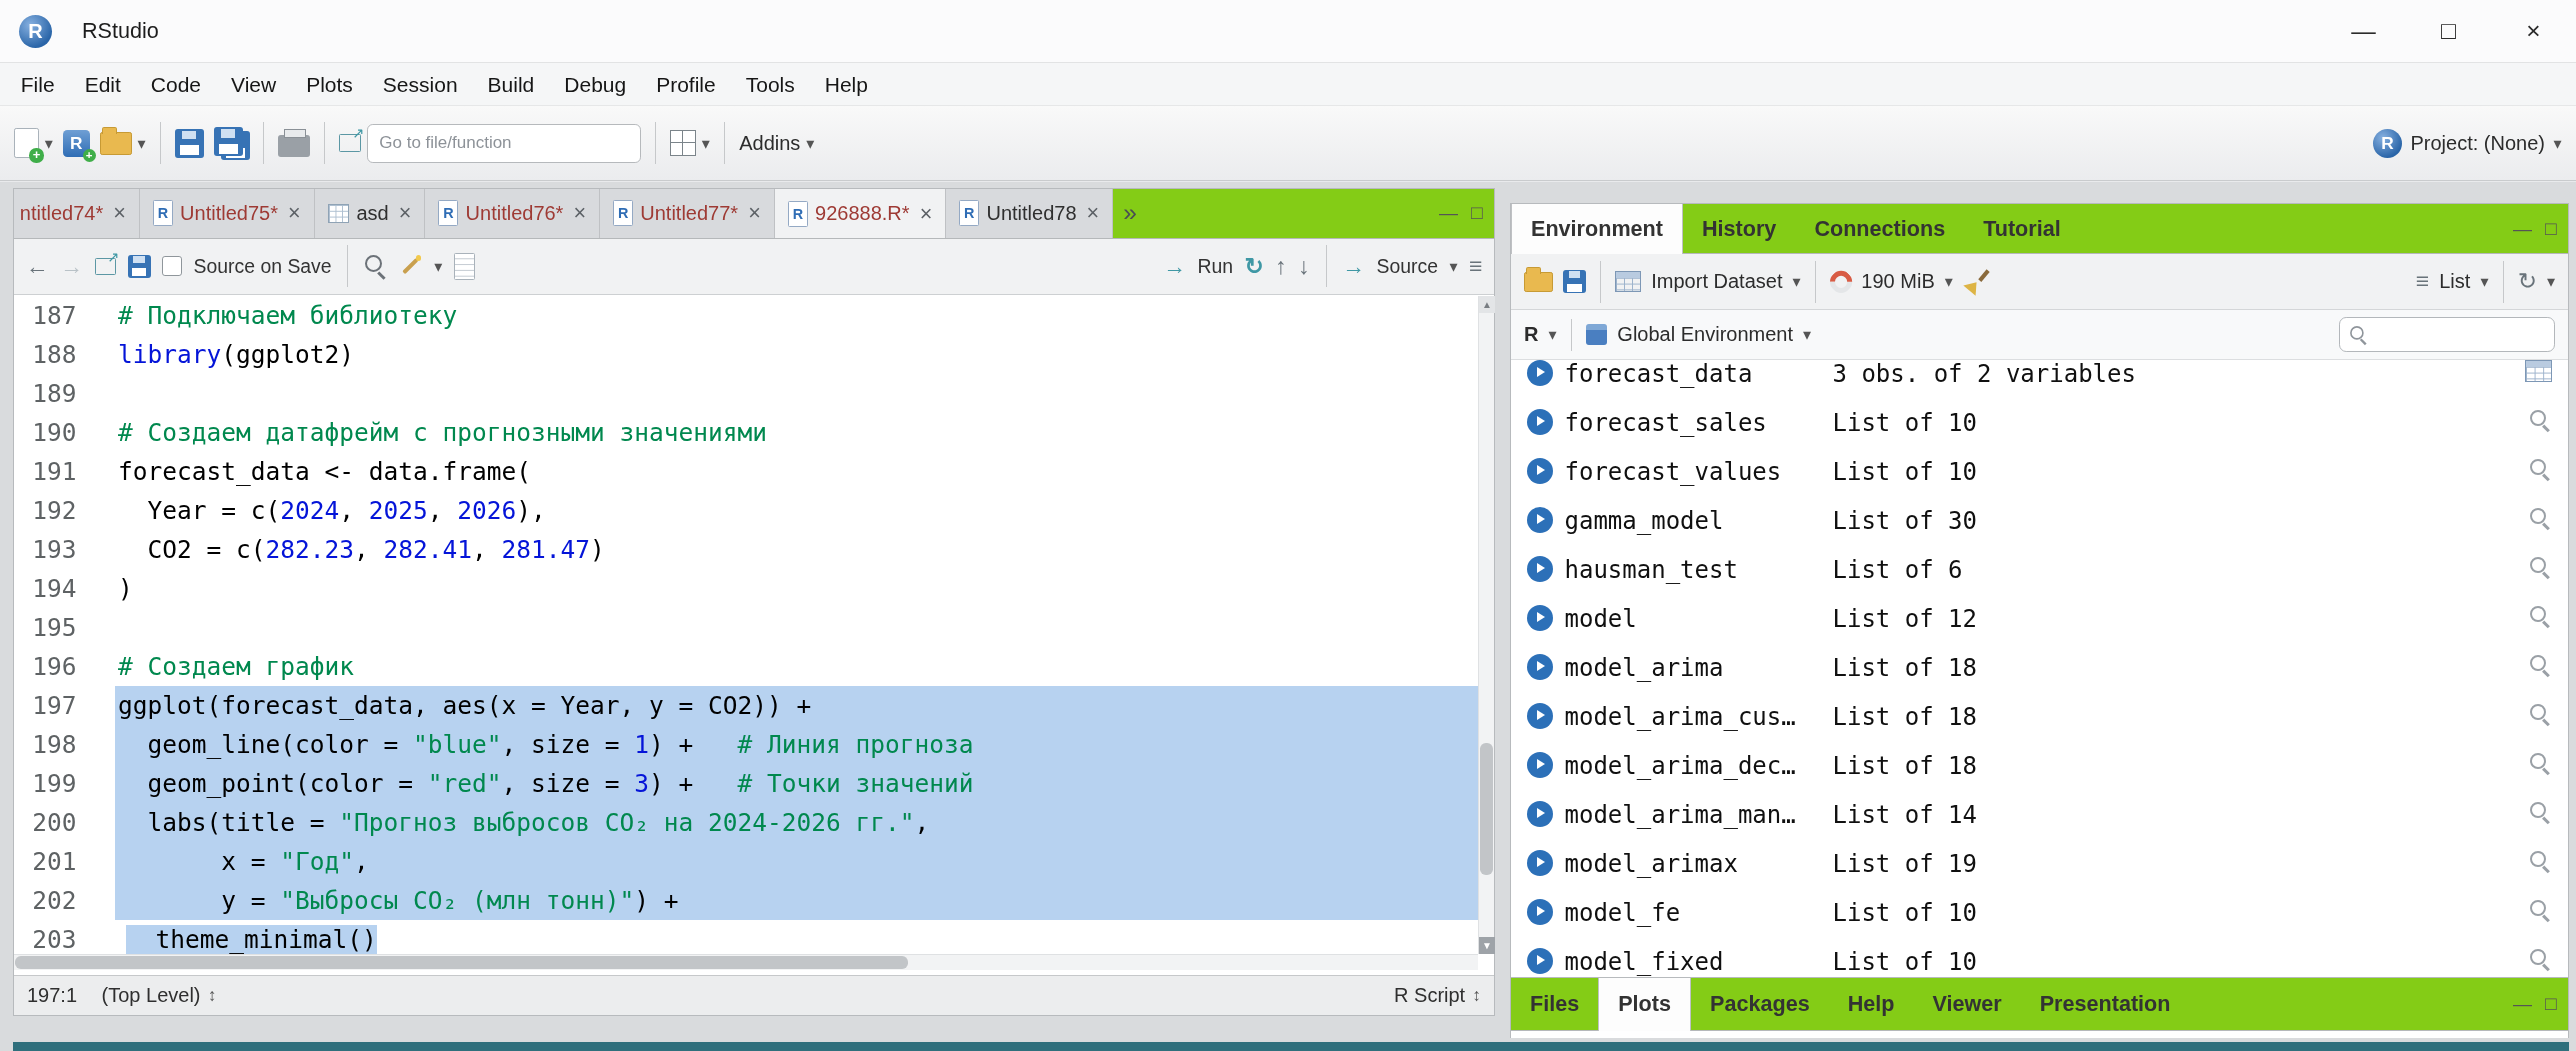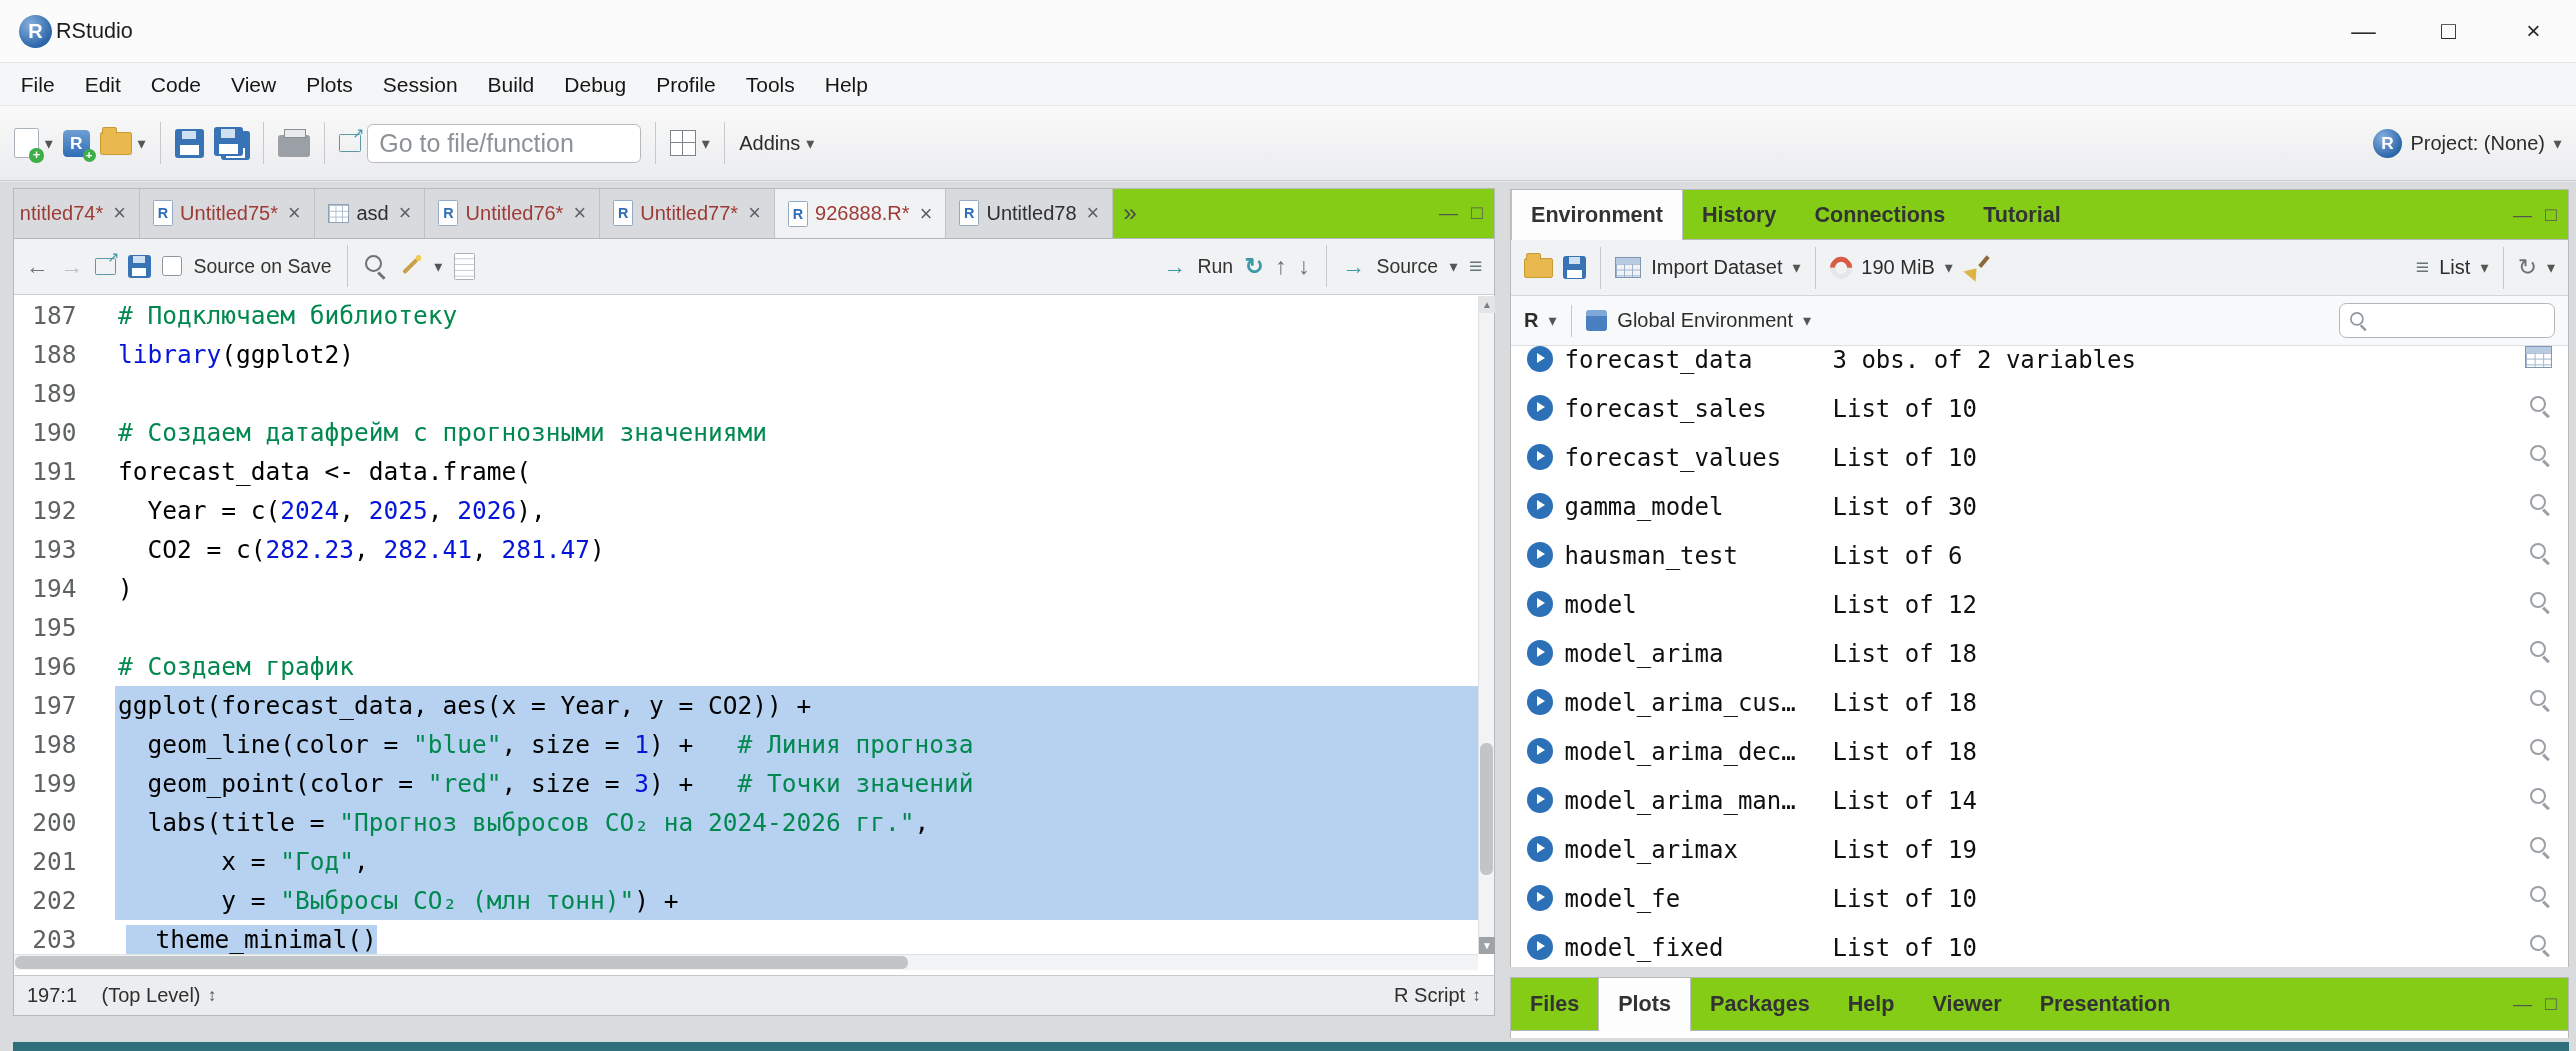--- a/index.html
+++ b/index.html
@@ -4,36 +4,36 @@
 <style>
   * { margin:0; padding:0; box-sizing:border-box; }
   html,body { width:2576px; height:1052px; overflow:hidden; }
   body { font-family:"Liberation Sans", sans-serif; background:#e9eaec; position:relative; color:#222; }
 
   
   .titlebar { height:63px; background:#fbfbfc; border-bottom:0.7px solid #e2e3e4; display:flex; align-items:center; }
   .rball { width:33px; height:33px; border-radius:50%; margin-left:19px;
            background:radial-gradient(circle at 34% 30%, #86b0e0, #2a65a8 72%);
            color:#fff; font-weight:bold; font-size:20px; display:flex; align-items:center; justify-content:center; }
-  .title-text { margin-left:4px; font-size:21.6px; color:#1d1d1d; }
+  .title-text { margin-left:30px; font-size:21.6px; color:#1d1d1d; }
   .win-controls { margin-left:auto; display:flex; height:100%; }
   .win-btn { width:85px; height:100%; display:flex; align-items:center; justify-content:center; font-size:24.5px; color:#2b2b2b; }
 
   
   .menubar { height:43px; background:#f5f6f7; display:flex; align-items:center; padding-left:5.8px; border-bottom:0.7px solid #e6e7e8; }
   .menu-item { padding:0 15px; font-size:21px; color:#161616; line-height:43px; }
 
   
   .toolbar { height:75px; background:linear-gradient(#f9f9f9,#ebecee); border-bottom:0.7px solid #c9cbcd;
              display:flex; align-items:center; padding:0 14.4px; gap:10px; }
   .sep { width:0.7px; height:42px; background:#c6c8ca; margin:0 4.3px; flex:none; }
   .tgroup { display:flex; align-items:center; gap:5.8px; }
   .caret { font-size:16px; color:#555; }
   .goto-input { width:274px; height:39px; border:0.7px solid #b6b9bc; border-radius:5.8px; background:#fff;
-                font-size:25px; color:#555; padding:0 11.5px; font-family:"Liberation Sans",sans-serif; }
+                font-size:17px; color:#555; padding:0 11.5px; font-family:"Liberation Sans",sans-serif; }
   .goto-input::placeholder { color:#8d9298; }
   .tlabel { font-size:20px; color:#2c2c2c; }
   .project { margin-left:auto; display:flex; align-items:center; gap:8.6px; }
 
   
   .icon-page { width:24.5px; height:30px; background:#fff; border:1.4px solid #a9b2ba; border-radius:2.2px; position:relative; }
   .icon-page::after { content:"+"; position:absolute; right:-5.8px; bottom:-5.8px; width:14.4px; height:14.4px; background:#3fae49;
                       color:#fff; border-radius:50%; font-size:13px; line-height:14.4px; text-align:center; font-weight:bold; }
   .icon-rcube { width:27px; height:27px; background:linear-gradient(#6f9fd4,#2f6db5); border-radius:4.3px; position:relative;
                 color:#fff; font-weight:bold; font-size:17.3px; display:flex; align-items:center; justify-content:center; }
@@ -84,21 +84,21 @@
   .icon-checkbox { width:20px; height:20px; background:#fff; border:1.4px solid #8f969b; border-radius:2.9px; }
   .glyph { font-size:23px; line-height:1; }
   .teal { color:var(--teal); font-weight:bold; }
   .gray { color:#69737a; }
   .disabled { color:#b9c2c7; }
 
   
   .workspace { position:absolute; top:182px; left:0; right:0; bottom:0; background:#d9dbdd; }
   .pane { position:absolute; background:#fff; border:0.7px solid #b7babd; }
   .editor-pane { left:13px; top:5.8px; width:1482px; height:828px; }
-  .env-pane { left:1510px; top:7px; width:1059px; height:778px; }
+  .env-pane { left:1510px; top:21px; width:1059px; height:778px; }
   .files-pane { left:1510px; top:795px; width:1059px; height:61px; }
   .bottom-strip { position:absolute; left:13px; right:7.2px; bottom:0; height:10px; background:var(--strip); }
 
   
   .tabbar { height:50px; background:#84cc16; border-bottom:0.7px solid #b5b8ba; display:flex; align-items:stretch; position:relative; }
   .etab { display:flex; align-items:center; gap:7.2px; padding:0 13px; border-right:0.7px solid #bfc1c4; background:#d8dadd; font-size:20px; color:#2f2f2f; }
   .etab.clipped { padding-left:5.8px; }
   .etab.active { background:#f1f2f3; margin-bottom:-0.7px; }
   .tab-label.modified { color:var(--modified); }
   .tab-close { color:#5c6166; font-size:21.6px; margin-left:2.9px; }

